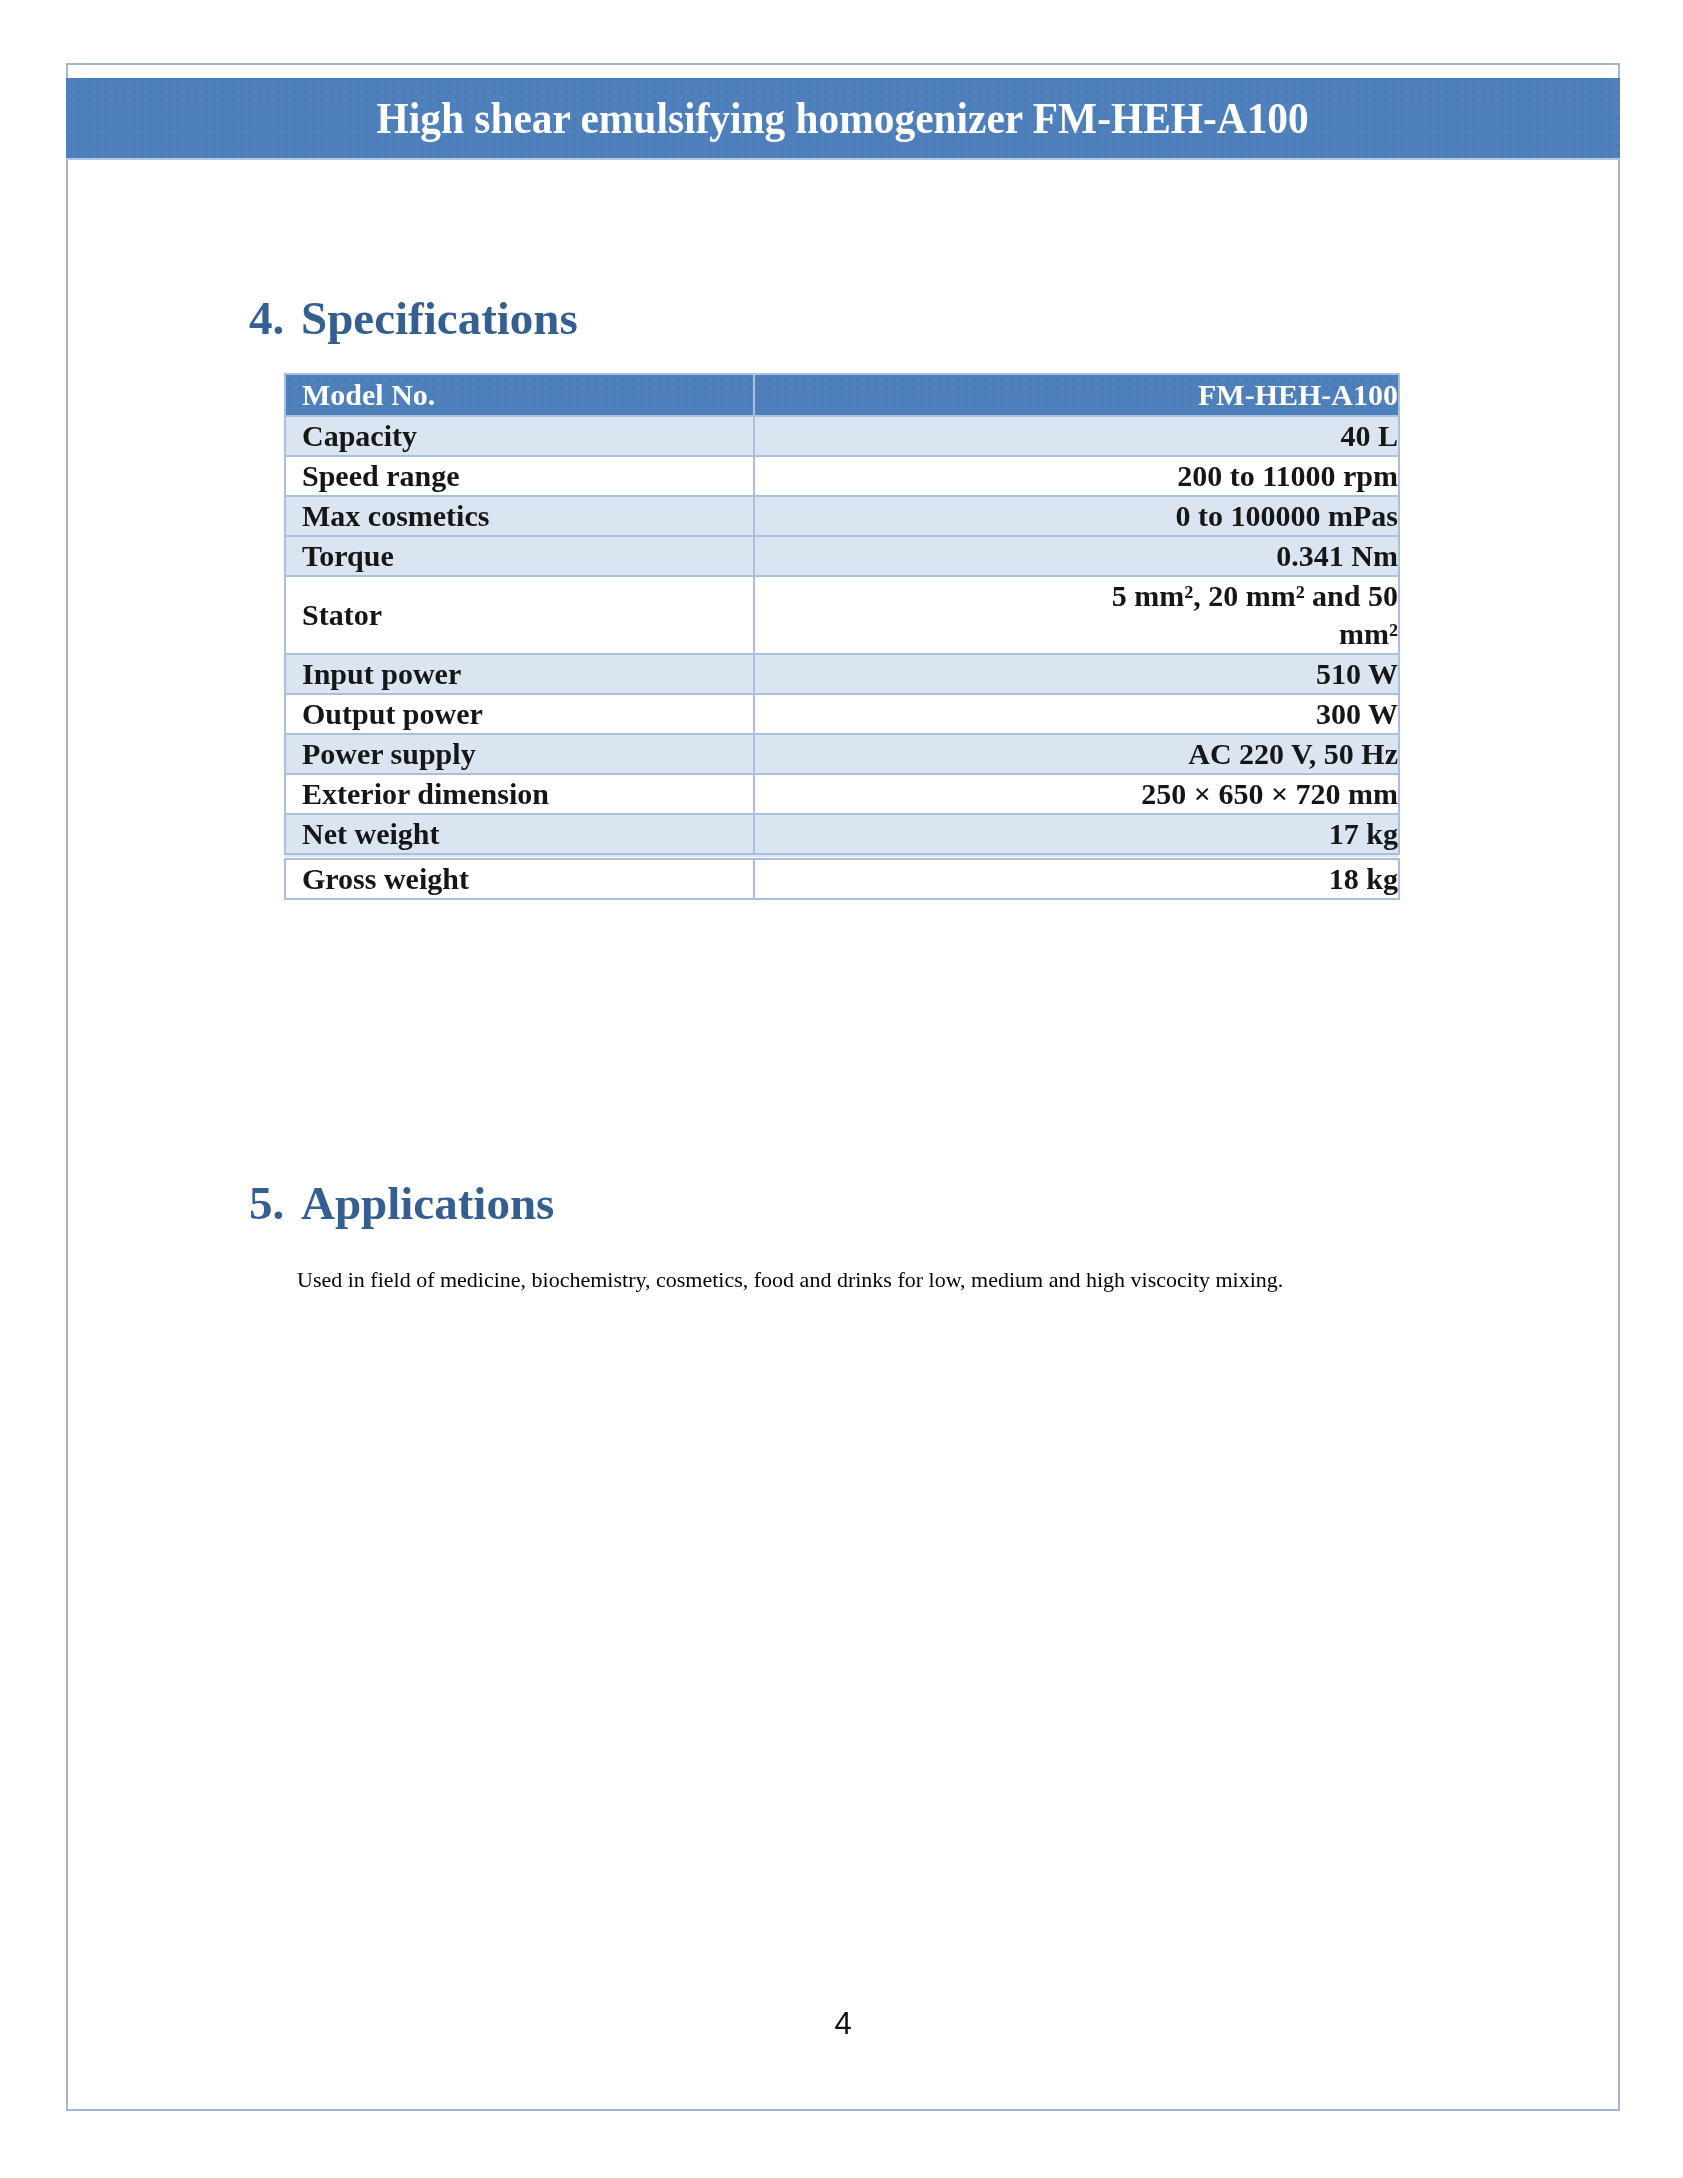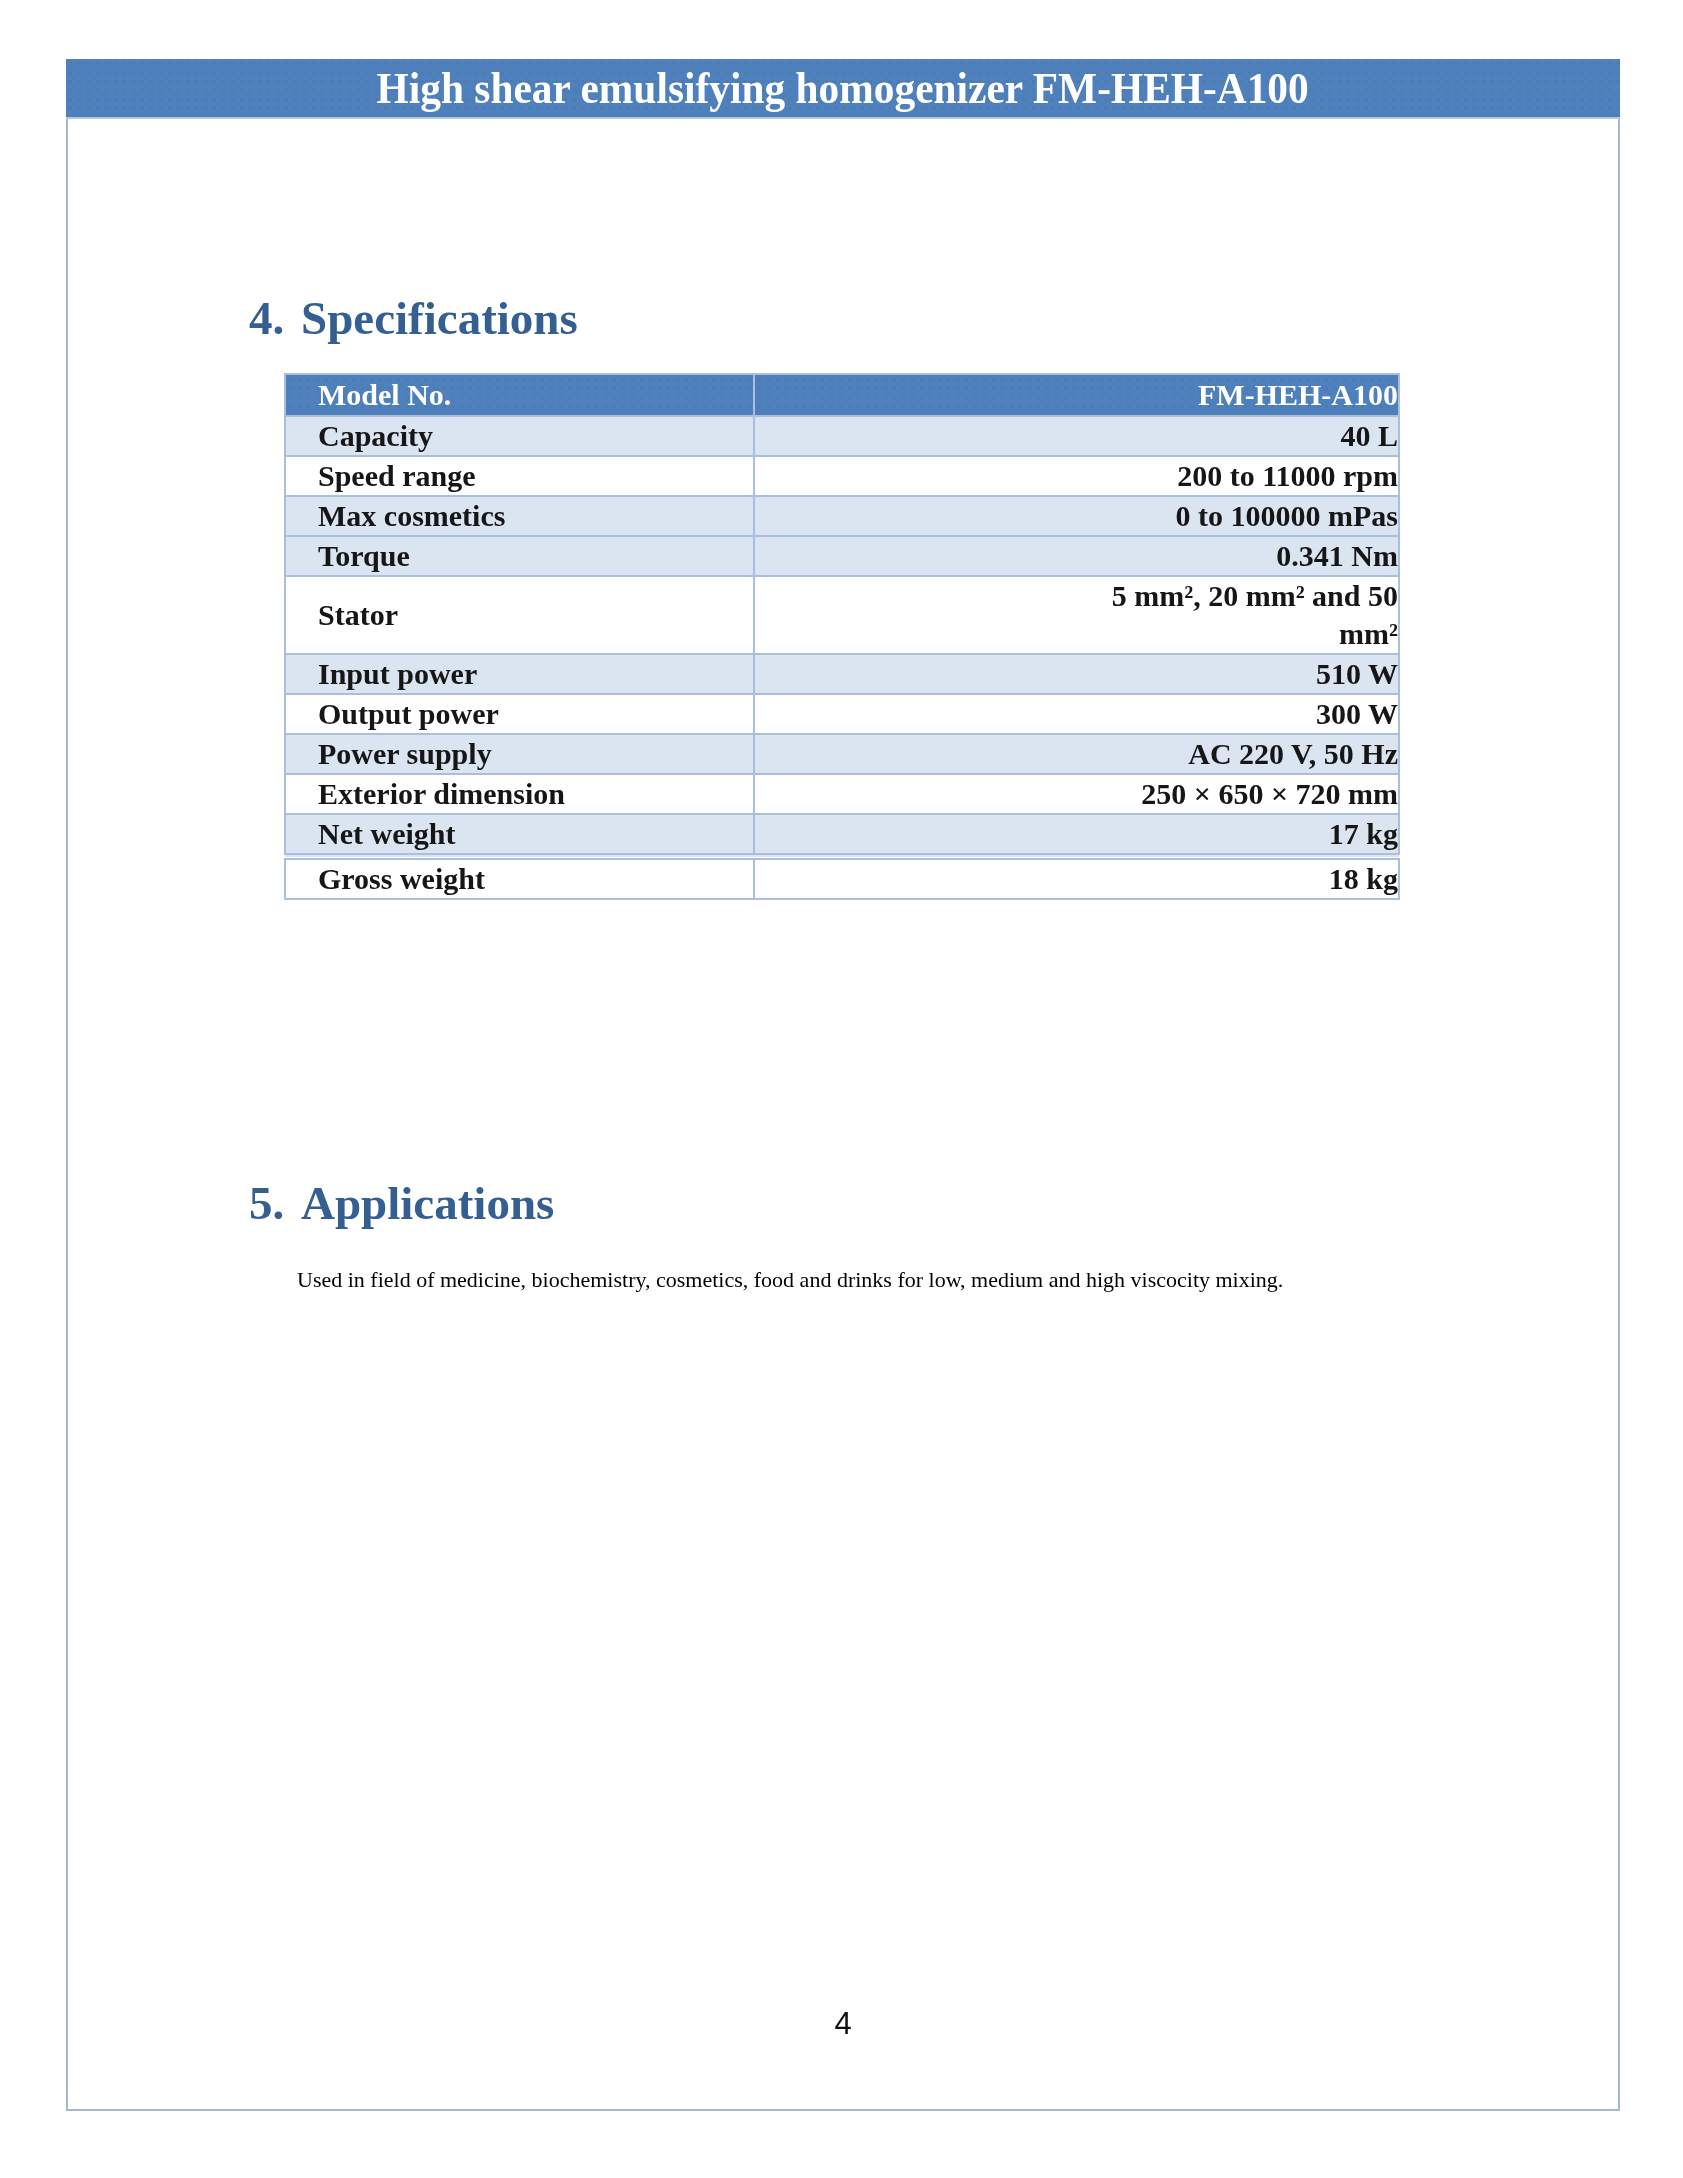--- a/index.html
+++ b/index.html
@@ -13,22 +13,22 @@
     font-family: "Liberation Serif", serif;
   }
   .page-border {
     position: absolute;
     left: 66px; top: 63px;
     width: 1554px; height: 2048px;
     border: 2px solid #a2b7d1;
   }
   .header-bar {
     position: absolute;
-    left: 66px; top: 59px;
-    width: 1554px; height: 60px;
+    left: 66px; top: 78px;
+    width: 1554px; height: 82px;
     background-color: #4e80bd;
     background-image: radial-gradient(rgba(92,104,62,0.22) 1.2px, rgba(0,0,0,0) 1.7px);
     background-size: 9px 9px;
     border-bottom: 2px solid #b7c7de;
     display: flex; align-items: center; justify-content: center;
   }
   .header-title {
     color: #ffffff;
     font-family: "Liberation Serif", serif;
     font-weight: bold;
@@ -68,21 +68,21 @@
     vertical-align: middle;
   }
   .spec-table thead th {
     height: 42px;
     background-color: #4e80bd;
     background-image: radial-gradient(rgba(92,104,62,0.22) 1.2px, rgba(0,0,0,0) 1.7px);
     background-size: 9px 9px;
     color: #ffffff;
     border-color: #aabfdd;
   }
-  .spec-table .lbl { text-align: left; padding-left: 32px; }
+  .spec-table .lbl { text-align: left; padding-left: 16px; }
   .spec-table .val { text-align: right; white-space: pre-line; line-height: 38px; }
   .spec-table tbody td { height: 40px; }
   .spec-table tr.alt  { background: #dbe5f1; }
   .spec-table tr.plain{ background: #ffffff; }
   .spec-table tr.tall td { height: 77px; }
   .spec-table tr.dbl td { border-bottom: 7px double #aabfdd; margin-left: 46px; }
   .apps-text {
     position: absolute;
     left: 297px; top: 1249px;
     width: 1191px;

